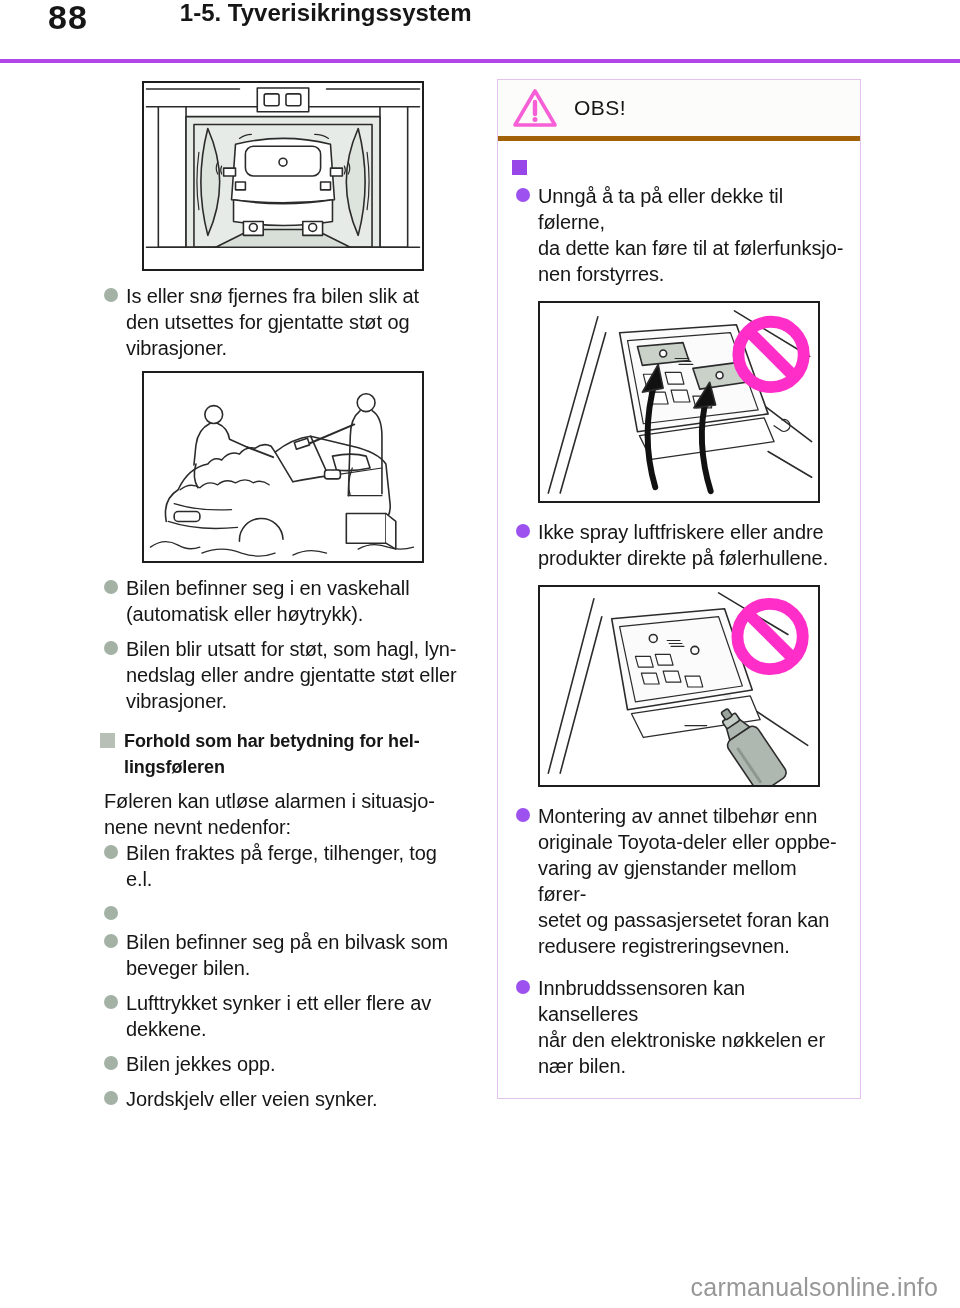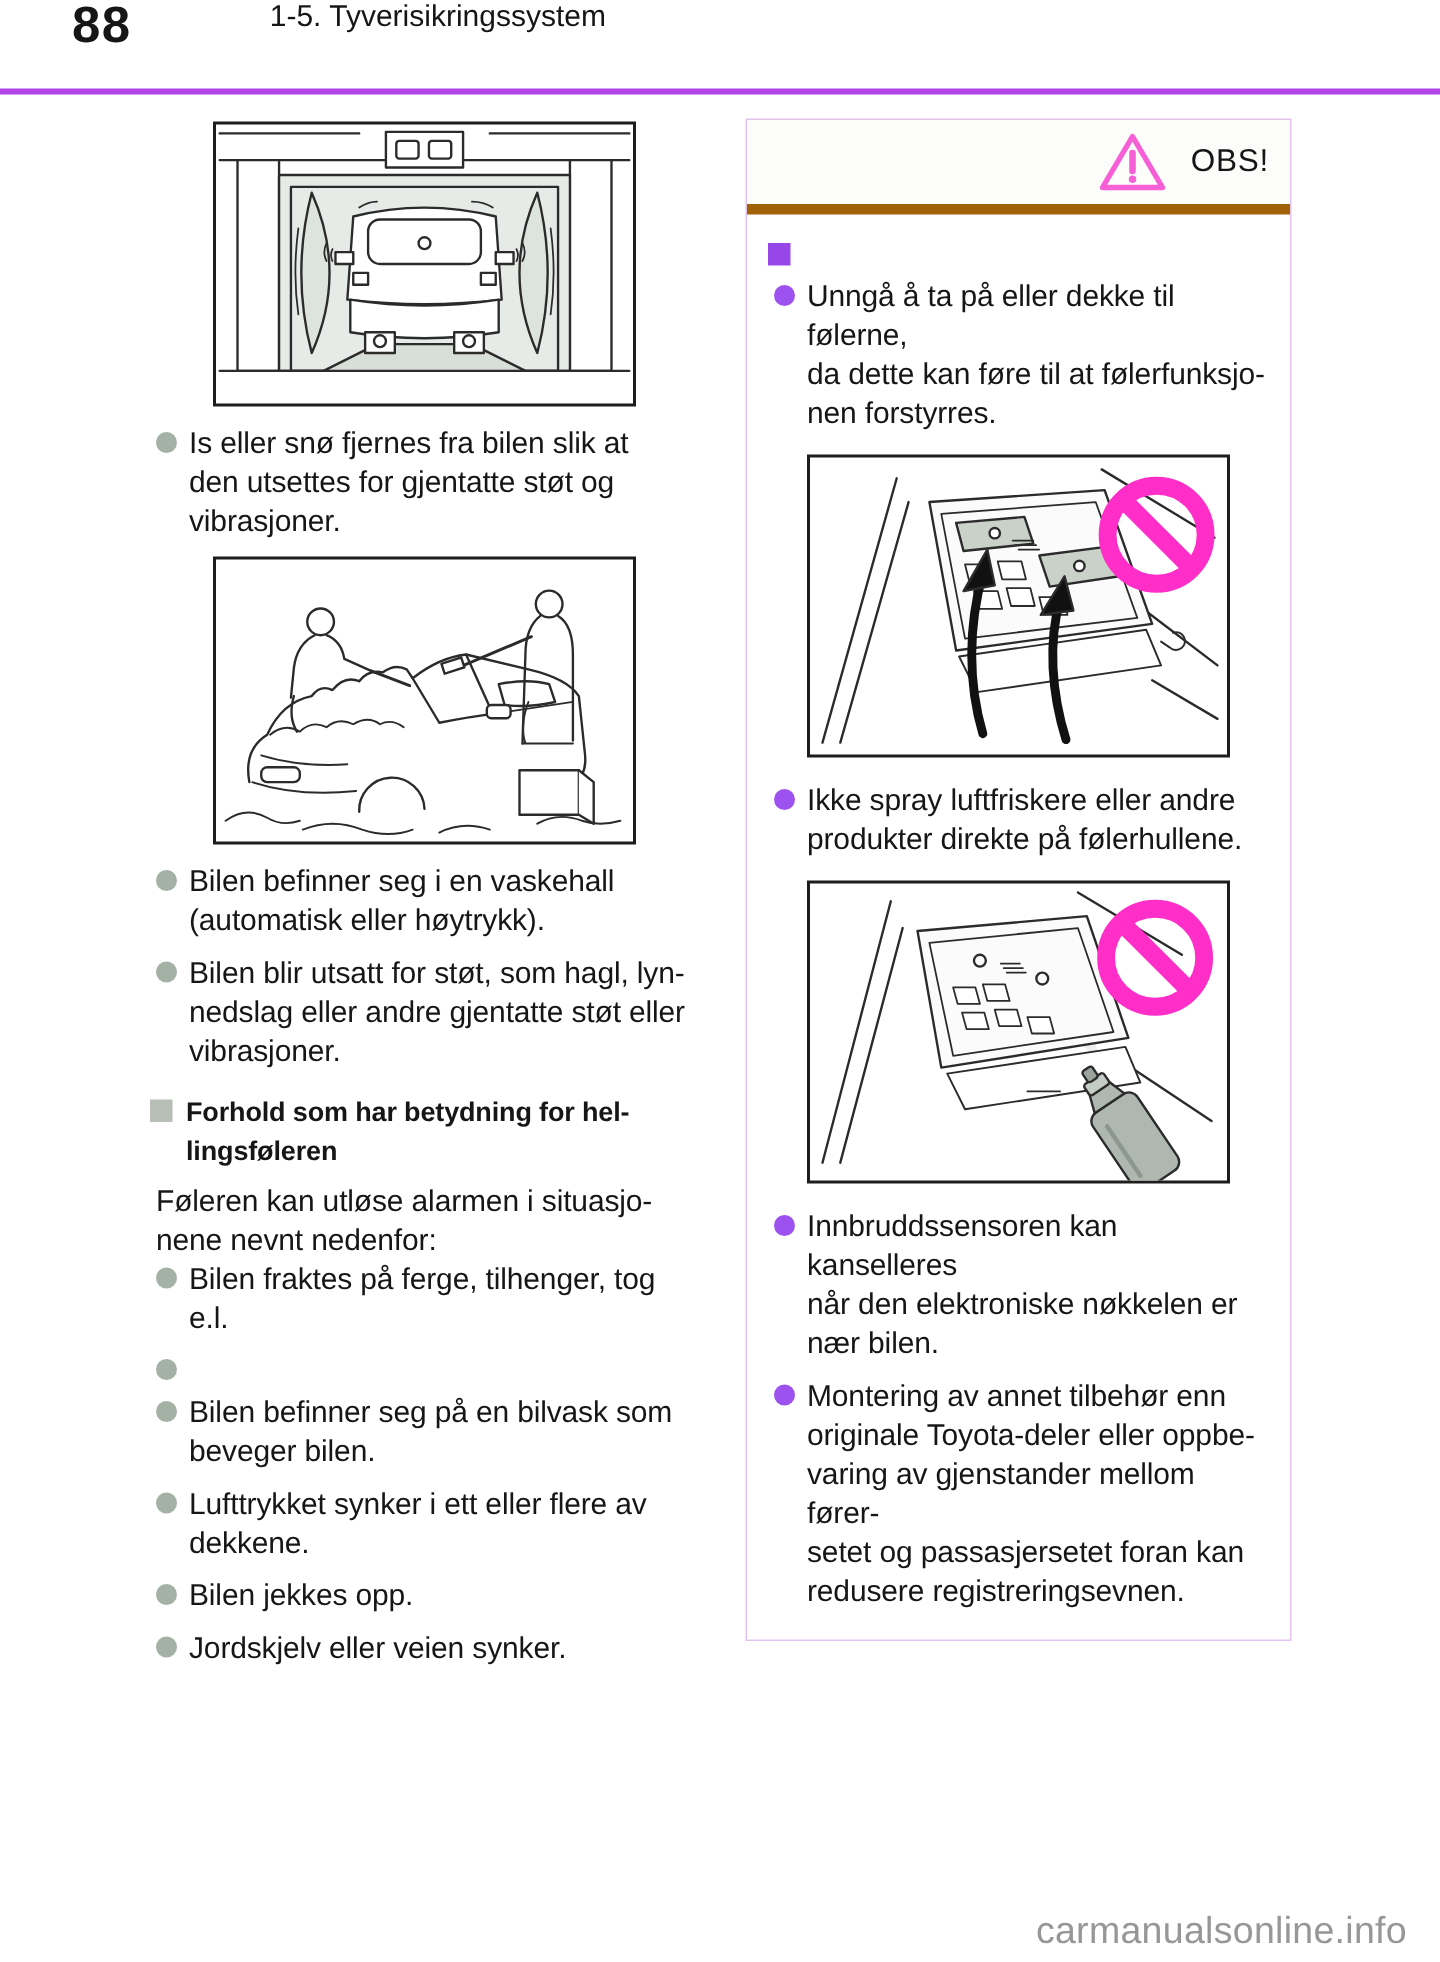--- a/index.html
+++ b/index.html
@@ -7,21 +7,21 @@
   body {
     font-family: "Liberation Sans", sans-serif;
     background: #ffffff;
     color: #161616;
     position: relative;
     overflow: hidden;
   }
   
   .page-header { height: 59px; display: flex; align-items: flex-start; padding: 0 0 6px 48px; }
   .page-number { font-size: 34px; font-weight: bold; line-height: 1; letter-spacing: 1px; }
-  .section-title { font-size: 20px; font-weight: normal; margin-left: 92px; line-height: 1.1; }
+  .section-title { font-size: 24px; font-weight: bold; margin-left: 92px; line-height: 1.1; }
   .header-rule { height: 4px; background: #b246e8; width: 100%; }
 
   
   .content { display: flex; padding: 16px 99px 0 100px; gap: 31px; }
   .col-left  { width: 366px; flex: none; }
   .col-right { width: 364px; flex: none; }
 
   
   .figure {
     width: 282px; border: 2px solid #1d1d1d; background: #fff;
@@ -41,21 +41,21 @@
   }
   .para { margin: 4px 0 0 4px; }
   .bold-heading { display: flex; margin: 14px 0 8px 0; }
   .bold-heading .sq { width: 15px; height: 15px; flex: none; margin: 5px 9px 0 0; background: #b7bfb7; }
   .bold-heading .txt { font-weight: bold; font-size: 18px; }
 
   
   .notice-box { border: 1px solid #e4c2ee; background: #fff; }
   .notice-header {
     display: flex; align-items: center; gap: 16px;
-    padding: 7px 14px; border-bottom: 7px solid #a16207; background: #fcfcfb; justify-content: flex-end;
+    padding: 7px 14px; border-bottom: 5px solid #a16207; background: #fcfcfb;
   }
   .notice-title { font-size: 21px; letter-spacing: 0.5px; }
   .notice-body { padding: 12px 14px 10px 14px; }
   .notice-box .bold-heading { margin-top: 2px; }
   .notice-box .bold-heading .sq { background: #9747e8; }
   .notice-box .bullet .dot { background: #9d52ef; }
   .notice-box .figure { width: 282px; margin: 14px auto 16px auto; }
 
   
   .watermark {
@@ -303,34 +303,34 @@
                 <rect x="-4" y="-40" width="8" height="9" rx="2" fill="#9aa49d"></rect>
                 <path d="M-10 0 v40" stroke="#8d978f" stroke-width="3"></path>
               </g>
 
               <circle cx="232" cy="50" r="33" fill="none" stroke="#ff2ec8" stroke-width="12"></circle>
               <line x1="210" y1="27" x2="255" y2="72" stroke="#ff2ec8" stroke-width="12"></line>
             </g>
           </svg>
         </div>
 
-        <div class="bullet" style="margin-top:16px;">
-          <span class="dot"></span>
-          <span class="txt">Innbruddssensoren kan kanselleres
-når den elektroniske nøkkelen er
-nær bilen.</span>
-        </div>
-
         <div class="bullet">
           <span class="dot"></span>
           <span class="txt">Montering av annet tilbehør enn
 originale Toyota-deler eller oppbe-
 varing av gjenstander mellom fører-
 setet og passasjersetet foran kan
 redusere registreringsevnen.</span>
         </div>
 
+        <div class="bullet" style="margin-top:16px;">
+          <span class="dot"></span>
+          <span class="txt">Innbruddssensoren kan kanselleres
+når den elektroniske nøkkelen er
+nær bilen.</span>
+        </div>
+
       </div>
     </div>
   </div>
 </div>
 
 <div class="watermark">carmanualsonline.info</div>
 
 </body></html>

